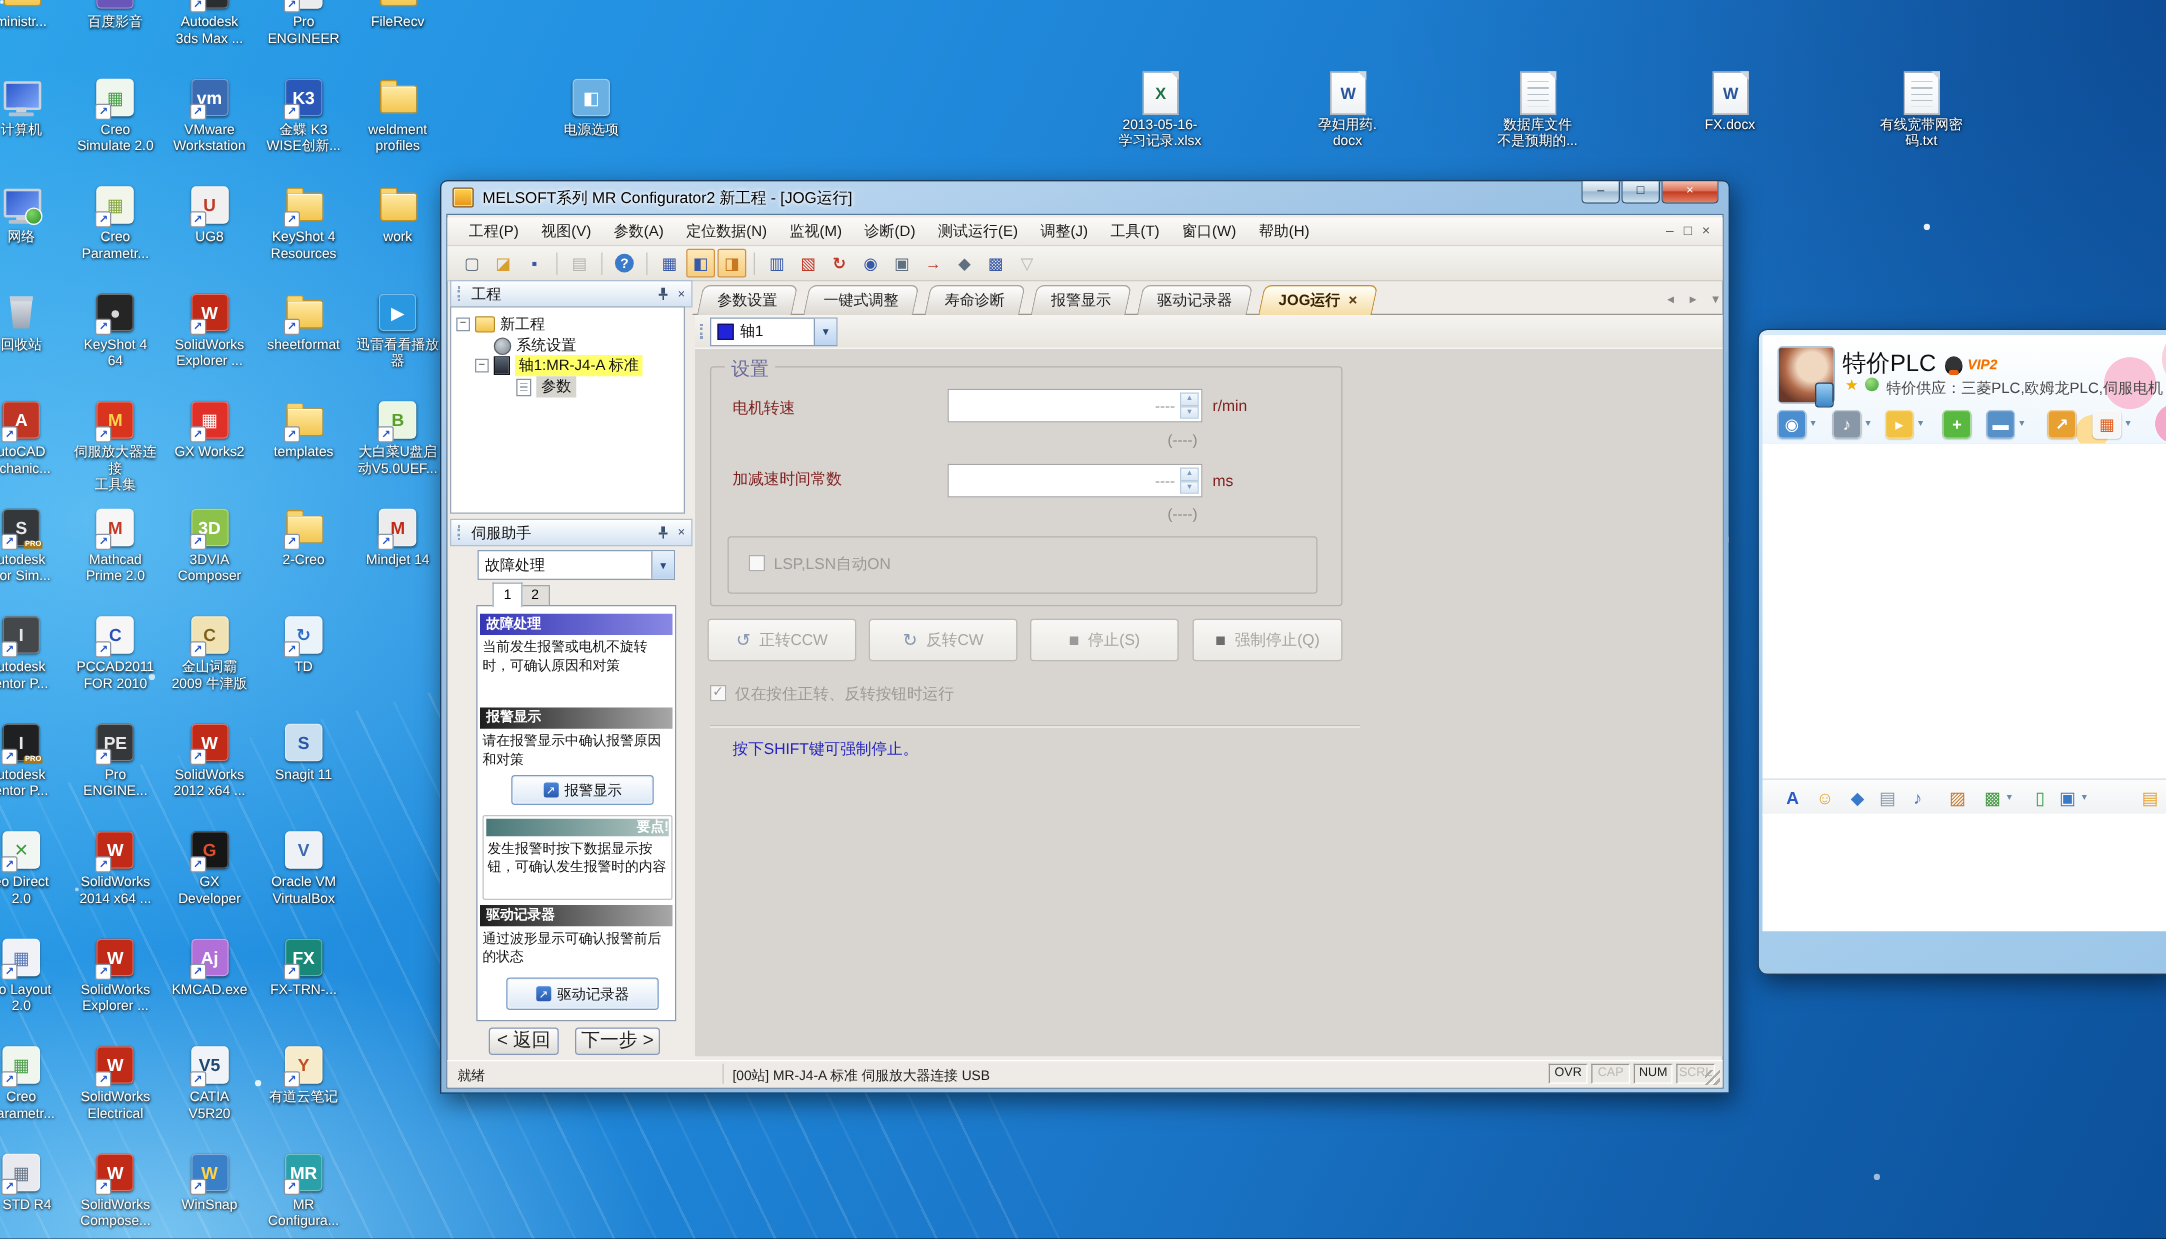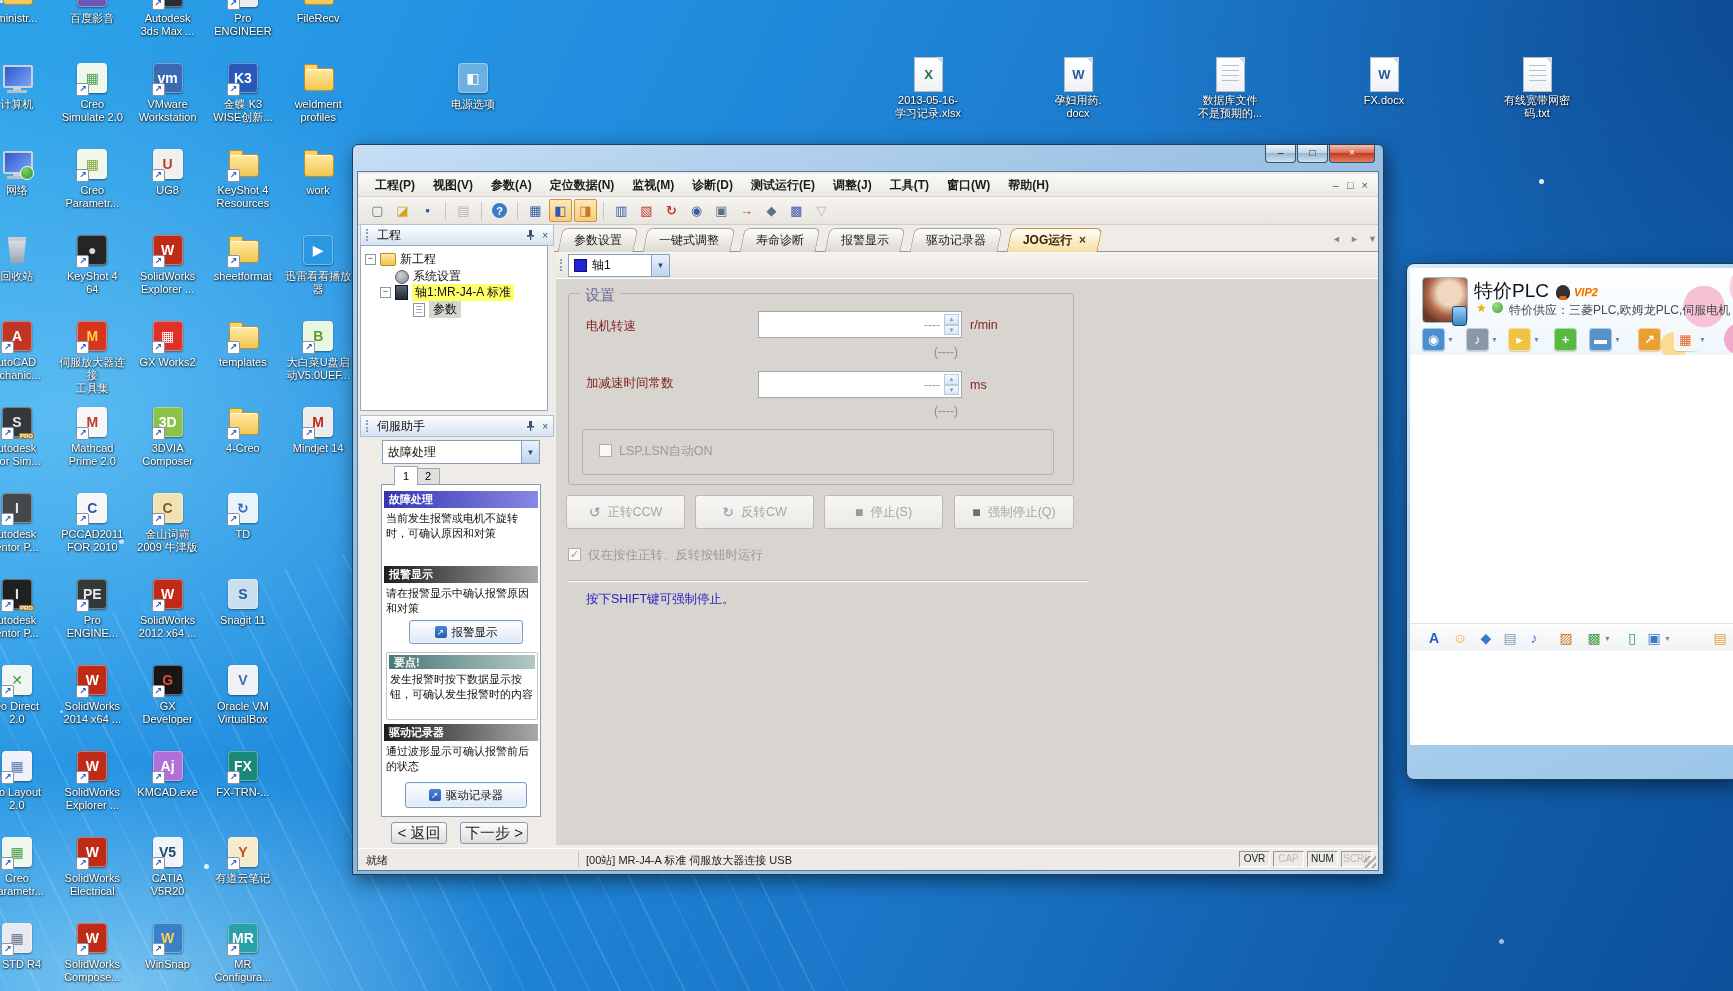--- a/index.html
+++ b/index.html
@@ -38,21 +38,21 @@
   .win{position:absolute;border:1px solid #1e3c5e;background:linear-gradient(160deg,#c6def4,#9cc2e4 30%,#88b2da 60%,#aacdea);box-shadow:3px 6px 20px rgba(0,0,0,.5);border-radius:6px 6px 0 0;}
   .tbar{position:absolute;left:0;top:0;right:0;height:26px;display:flex;align-items:center;padding-left:9px;font-size:12.5px;color:#000;text-shadow:0 0 4px #fff,0 0 4px #fff;}
   .msico{width:15px;height:14px;background:linear-gradient(#ffd24a,#e8921a);border:1px solid #8a5a10;border-radius:2px;margin-right:7px;box-shadow:inset 0 0 0 1px rgba(255,255,255,.6);}
   .wbtns{position:absolute;right:8px;top:0;display:flex;gap:1px;}
   .wbtn{width:29px;height:17px;border:1px solid #34506e;border-top:none;border-radius:0 0 4px 4px;background:linear-gradient(#eef6fc,#c2d6e4 45%,#9ab8d0 50%,#cfe2f0);color:#123;font-size:10px;line-height:15px;text-align:center;}
   .wbtn.close{width:44px;background:linear-gradient(#f4c0b0,#dd7055 45%,#c23d22 50%,#e58063);color:#fff;}
   .client{position:absolute;left:4px;right:4px;top:26px;bottom:3px;background:#efece7;border:1px solid #5a7a9a;}
 
   
   .menubar{position:absolute;left:0;top:2px;right:0;height:22px;background:linear-gradient(#fbfaf8,#ece9e4);border-bottom:1px solid #d8d4ce;font-size:12px;color:#1a1a1a;display:flex;align-items:center;padding-left:8px;}
-  .mi{padding:3px 9px;font-weight:bold;}
+  .mi{padding:3px 9px;}
   .mdibtns{position:absolute;right:10px;top:5px;display:flex;gap:8px;color:#555;font-size:11px;}
   .tools{position:absolute;left:0;top:25px;right:0;height:27px;background:linear-gradient(#f6f4f0,#e8e5df);border-bottom:1px solid #d0ccc6;display:flex;align-items:center;padding-left:8px;gap:2px;}
   .tbtn{width:21px;height:21px;border:1px solid transparent;border-radius:2px;display:flex;align-items:center;justify-content:center;font-size:13px;font-weight:bold;}
   .tbtn.toggled{background:linear-gradient(#fde8b8,#f8cc7c);border-color:#d09440;}
   .tbtn .rnd{width:15px;height:15px;border-radius:50%;display:flex;align-items:center;justify-content:center;font-size:11px;}
   .tsep{width:1px;height:18px;background:#c8c4be;margin:0 4px;}
 
   .phdr{position:absolute;height:20px;background:linear-gradient(#fdfefe,#d4e2f2);border:1px solid #b0c0d4;font-size:12px;color:#111;display:flex;align-items:center;padding:0 5px;}
   .grip{width:4px;height:12px;border-left:2px dotted #8aa0bc;margin-right:5px;}
   .phx{margin-left:auto;display:flex;gap:7px;color:#3a506e;font-size:10px;align-items:center;}
@@ -518,21 +518,21 @@
           <div class="fold"></div>
           <div class="scarrow">↗</div>
         </div>
         <div class="lbl">templates</div>
       </div>
       <div class="di" style="left: 206.9px; top: 404px; width: 72px;">
         <div class="ic">
           <div class="fold"></div>
           <div class="scarrow">↗</div>
         </div>
-        <div class="lbl">4-Creo</div>
+        <div class="lbl">2-Creo</div>
       </div>
       <div class="di" style="left: 206.9px; top: 490px; width: 72px;">
         <div class="ic">
           <div class="appic" style="background: rgb(234, 242, 250);">
             <span style="color: rgb(42, 106, 194);">↻</span>
           </div>
           <div class="scarrow">↗</div>
         </div>
         <div class="lbl">TD</div>
       </div>
@@ -676,20 +676,24 @@
           <div class="fpage">
             <div class="flines"></div>
           </div>
         </div>
         <div class="lbl">有线宽带网密
 码.txt</div>
       </div>
     </div>
 
   <div class="win" id="melsoft" style="left:352px;top:144px;width:1030px;height:729px;">
+    <div class="tbar">
+      <div class="msico"></div>
+      <span>MELSOFT系列 MR Configurator2 新工程 - [JOG运行]</span>
+    </div>
     <div class="wbtns">
       <div class="wbtn">–</div>
       <div class="wbtn">□</div>
       <div class="wbtn close">×</div>
     </div>
     <div class="client">
       <div class="menubar">
         <span id="ms-menu"><span class="mi">工程(P)</span><span class="mi">视图(V)</span><span class="mi">参数(A)</span><span class="mi">定位数据(N)</span><span class="mi">监视(M)</span><span class="mi">诊断(D)</span><span class="mi">测试运行(E)</span><span class="mi">调整(J)</span><span class="mi">工具(T)</span><span class="mi">窗口(W)</span><span class="mi">帮助(H)</span></span>
         <div class="mdibtns">
           <span>–</span>
@@ -809,21 +813,21 @@
       <div class="apbox" style="left:23px;top:312px;width:158px;height:331px;">
         <div class="ahdr blue" style="top:6px;">故障处理</div>
         <div class="atext" style="left:4px;top:26px;width:150px;">当前发生报警或电机不旋转时，可确认原因和对策</div>
         <div class="ahdr dark" style="top:81px;">报警显示</div>
         <div class="atext" style="left:4px;top:101px;width:150px;">请在报警显示中确认报警原因和对策</div>
         <div class="abtn" style="left:27px;top:135px;width:112px;height:22px;">
           <span class="lnkico">↗</span>
           <span>报警显示</span>
         </div>
         <div class="notebox" style="left:4px;top:167px;width:150px;height:66px;">
-          <div class="ahdr teal" style="top:2px;height:14px;line-height:14px;">要点!</div>
+          <div class="ahdr teal" style="top:2px;height:14px;line-height:14px;text-align:right;">要点!</div>
           <div class="atext" style="left:3px;top:19px;width:143px;">发生报警时按下数据显示按钮，可确认发生报警时的内容</div>
         </div>
         <div class="ahdr dark" style="top:239px;">驱动记录器</div>
         <div class="atext" style="left:4px;top:259px;width:150px;">通过波形显示可确认报警前后的状态</div>
         <div class="abtn" style="left:23px;top:297px;width:120px;height:24px;">
           <span class="lnkico">↗</span>
           <span>驱动记录器</span>
         </div>
       </div>
       <div class="navbtn" style="left:33px;top:650px;width:54px;height:20px;line-height:19px;">&lt; 返回</div>

